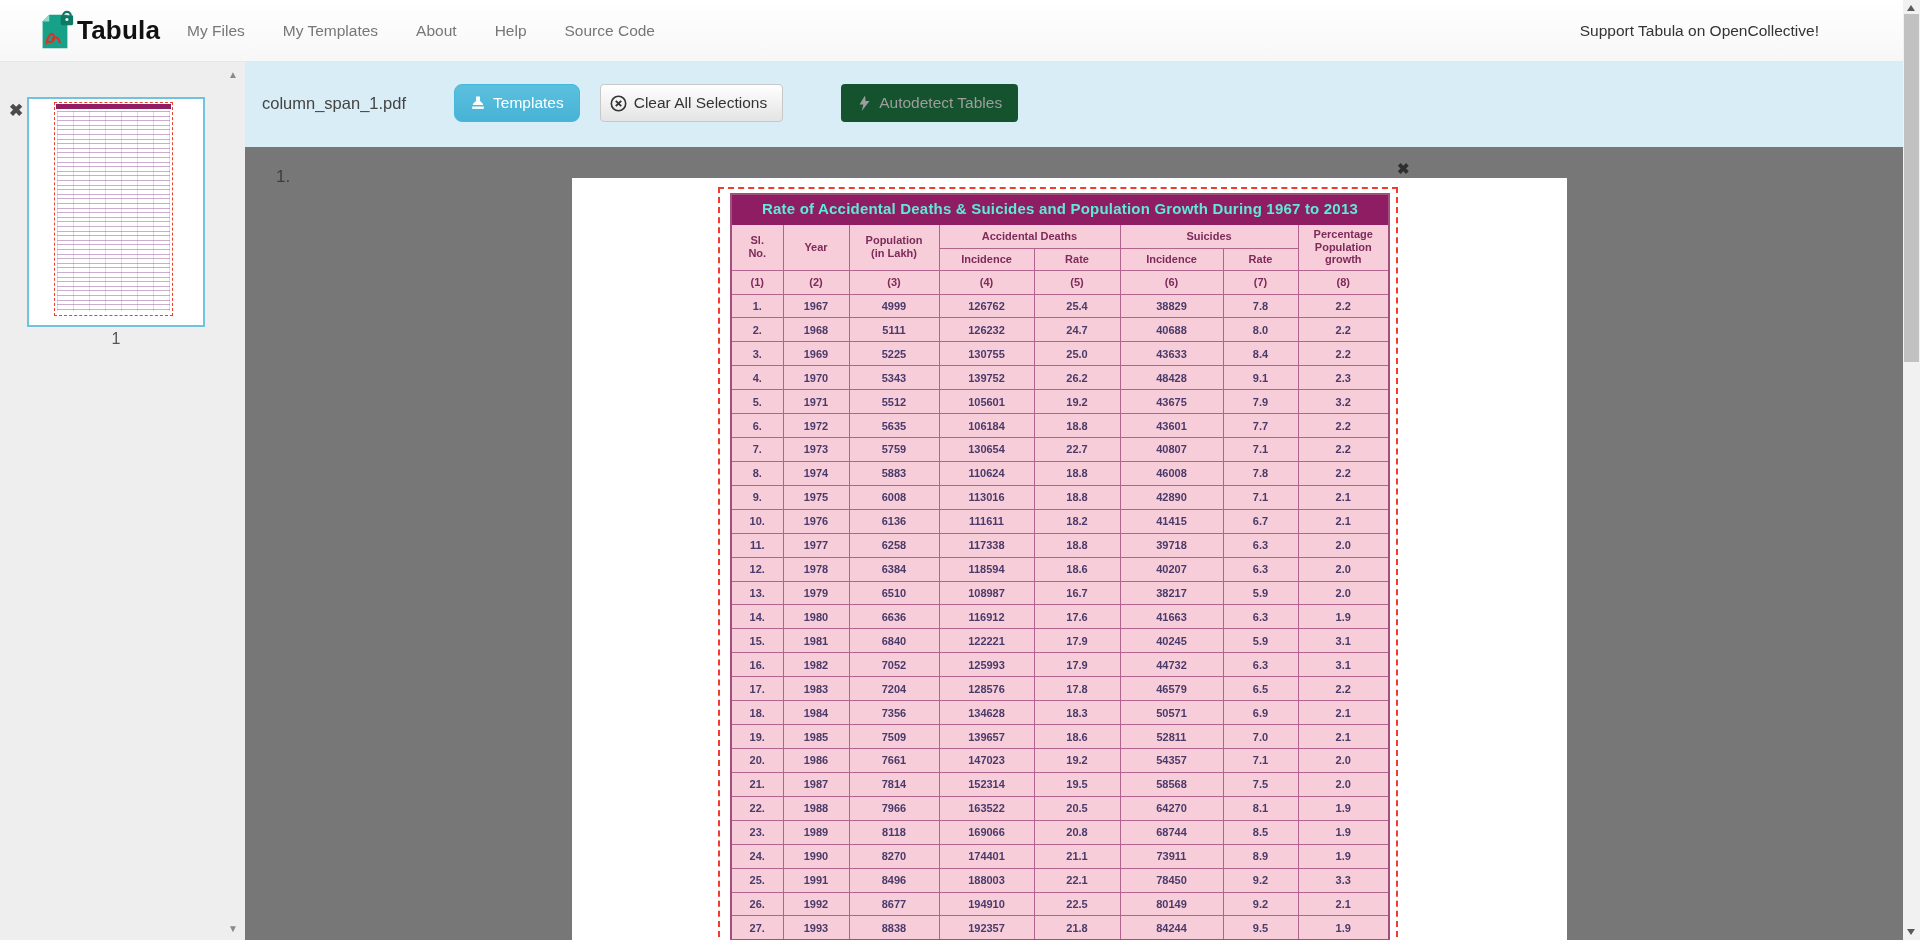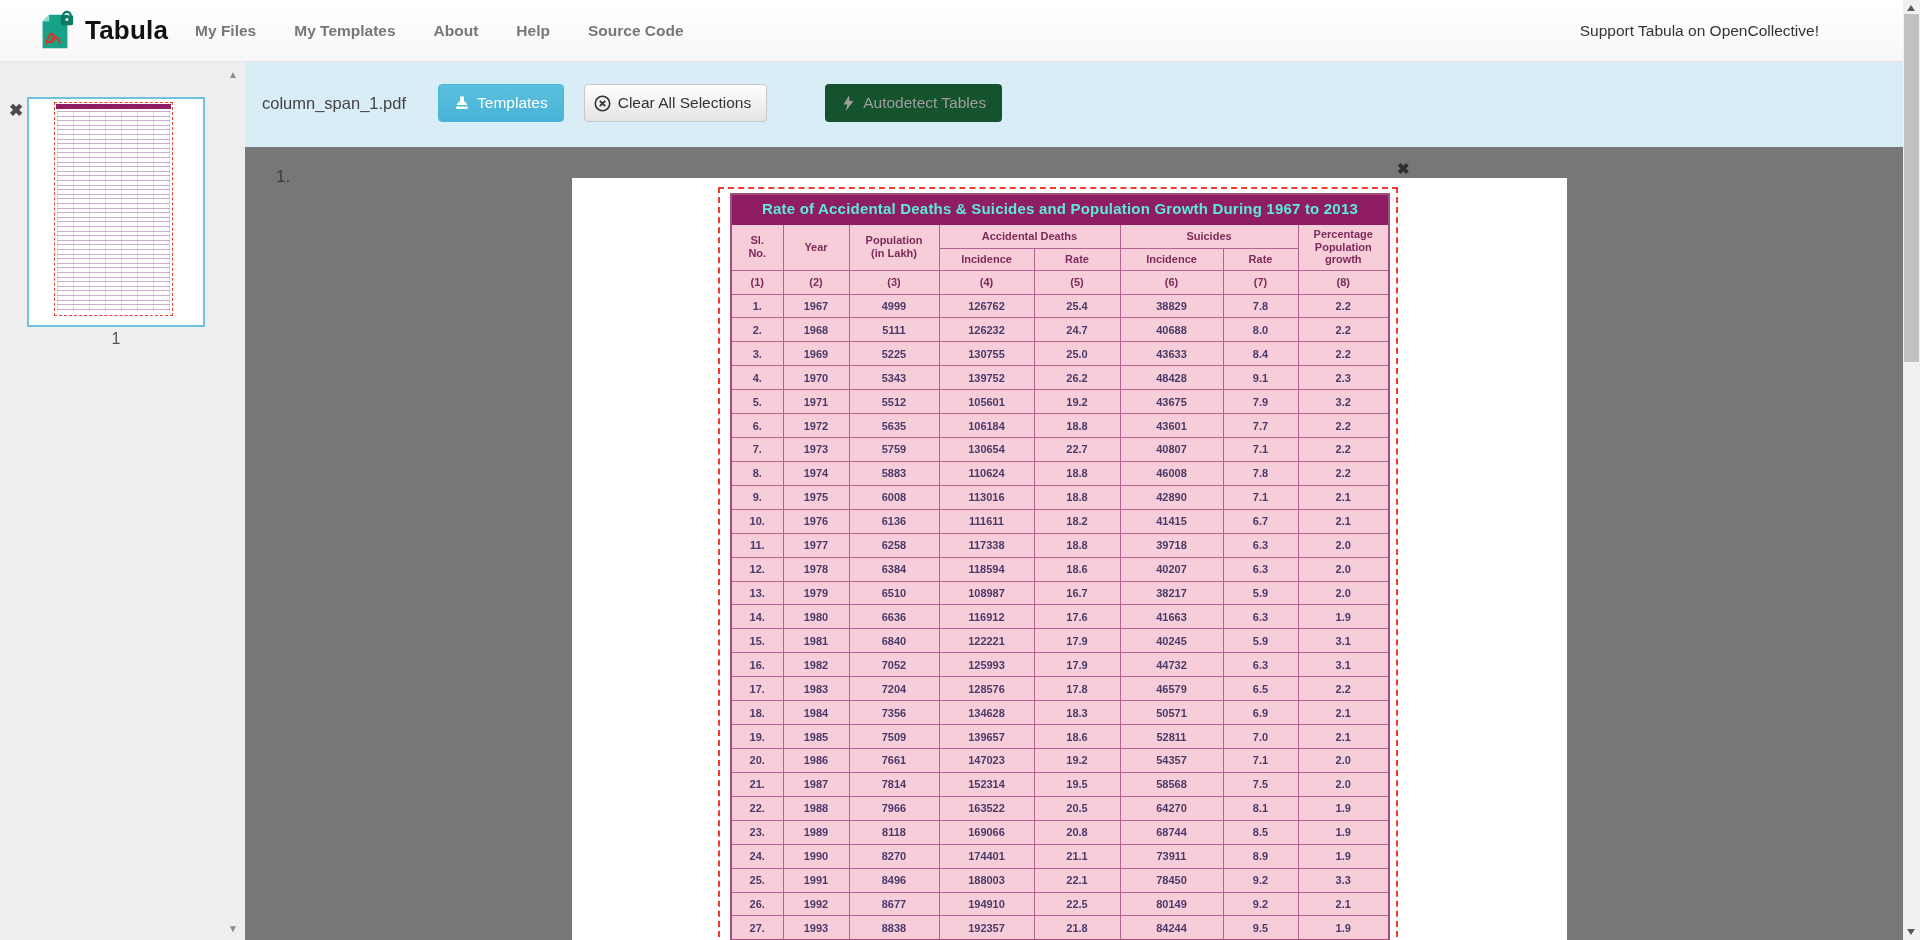--- a/index.html
+++ b/index.html
@@ -4,22 +4,22 @@
 <style>
   * { margin:0; padding:0; box-sizing:border-box; }
   html,body { width:1920px; height:940px; overflow:hidden; font-family:"Liberation Sans", sans-serif; background:#fff; }
   .app { position:relative; width:1920px; height:940px; }
 
   
   .navbar { position:absolute; left:0; top:0; width:1903px; height:62px;
     background:linear-gradient(#ffffff,#f7f7f7); border-bottom:1px solid #e7e7e7;
     display:flex; align-items:center; }
   .brand { display:flex; align-items:center; padding-left:34px; cursor:pointer; }
-  .brand-name { font-size:26px; font-weight:bold; color:#111; margin-left:9px; letter-spacing:.2px; }
-  .nav-links { display:flex; margin-left:8px;font-weight:bold; }
+  .brand-name { font-size:26px; font-weight:bold; color:#111; margin-left:1px; letter-spacing:.2px; }
+  .nav-links { display:flex; margin-left:8px; }
   .nav-links span { padding:0 19px; font-size:15.5px; color:#777; cursor:pointer; }
   .support { margin-left:auto; margin-right:84px; font-size:15.5px; color:#333; cursor:pointer; }
 
   
   .sidebar { position:absolute; left:0; top:62px; width:245px; height:878px; background:#eeeeee; }
   .side-scroll { position:absolute; right:7px; font-size:10px; color:#8a8a8a; cursor:pointer; line-height:10px; }
   .side-scroll.up { top:8px; }
   .side-scroll.down { bottom:6px; }
   .thumb-close { position:absolute; left:9px; top:38px; font-size:17px; font-weight:900; color:#4b4b4b; cursor:pointer; }
   .thumbnail { position:absolute; left:27px; top:35px; width:178px; height:230px; background:#fff;
@@ -33,21 +33,21 @@
   .thumb-label { position:absolute; left:27px; top:268px; width:178px; text-align:center;
     font-size:16px; color:#555; }
 
   
   .toolbar { position:absolute; left:245px; top:62px; width:1658px; height:85px; background:#d9edf7; }
   .toolbar-row { position:absolute; left:0; top:22px; width:100%; height:38px; display:flex; align-items:center;gap:20px; }
   .filename { margin-left:17px; font-size:16.5px; color:#444; }
   .btn { height:38px; display:inline-flex; align-items:center; gap:7px; padding:0 15px;
     border-radius:4px; font-size:15.5px; cursor:pointer; border:1px solid transparent;
     font-family:"Liberation Sans", sans-serif; }
-  .btn-templates { margin-left:12px; background:linear-gradient(#5bc0de,#48b3d6); border-color:#46b8da; color:#fff; }
+  .btn-templates { margin-left:28px; background:linear-gradient(#5bc0de,#48b3d6); border-color:#46b8da; color:#fff;border-radius:8px; }
   .btn-clear { background:linear-gradient(#ffffff,#e4e4e4); border-color:#c8c8c8; color:#333;padding-left:9px; }
   .btn-autodetect { margin-left:38px; background:#14532d; color:#9e9e9e; cursor:default; }
   .btn-export { position:absolute; right:66px; background:linear-gradient(#5cb85c,#449d44); border-color:#398439; color:#fff; }
   .icon { display:inline-flex; }
 
   
   .docarea { position:absolute; left:245px; top:147px; width:1658px; height:793px; background:#777777; overflow:hidden; }
   .page-label { position:absolute; left:31px; top:20px; font-size:17px; color:#3c3c3c; }
   .page { position:absolute; left:327px; top:31px; width:995px; height:765px; background:#ffffff; cursor:crosshair; }
   .selection { position:absolute; left:146px; top:9px; width:680px; height:760px;

